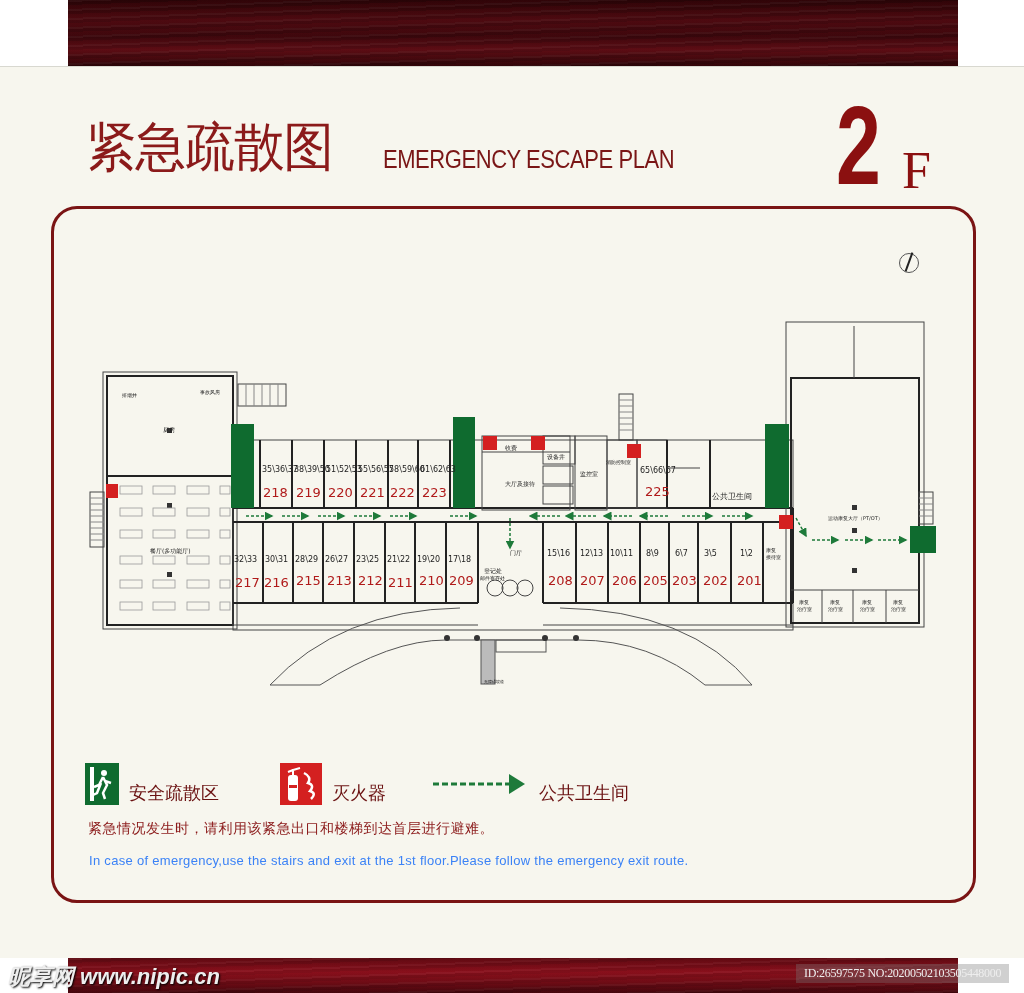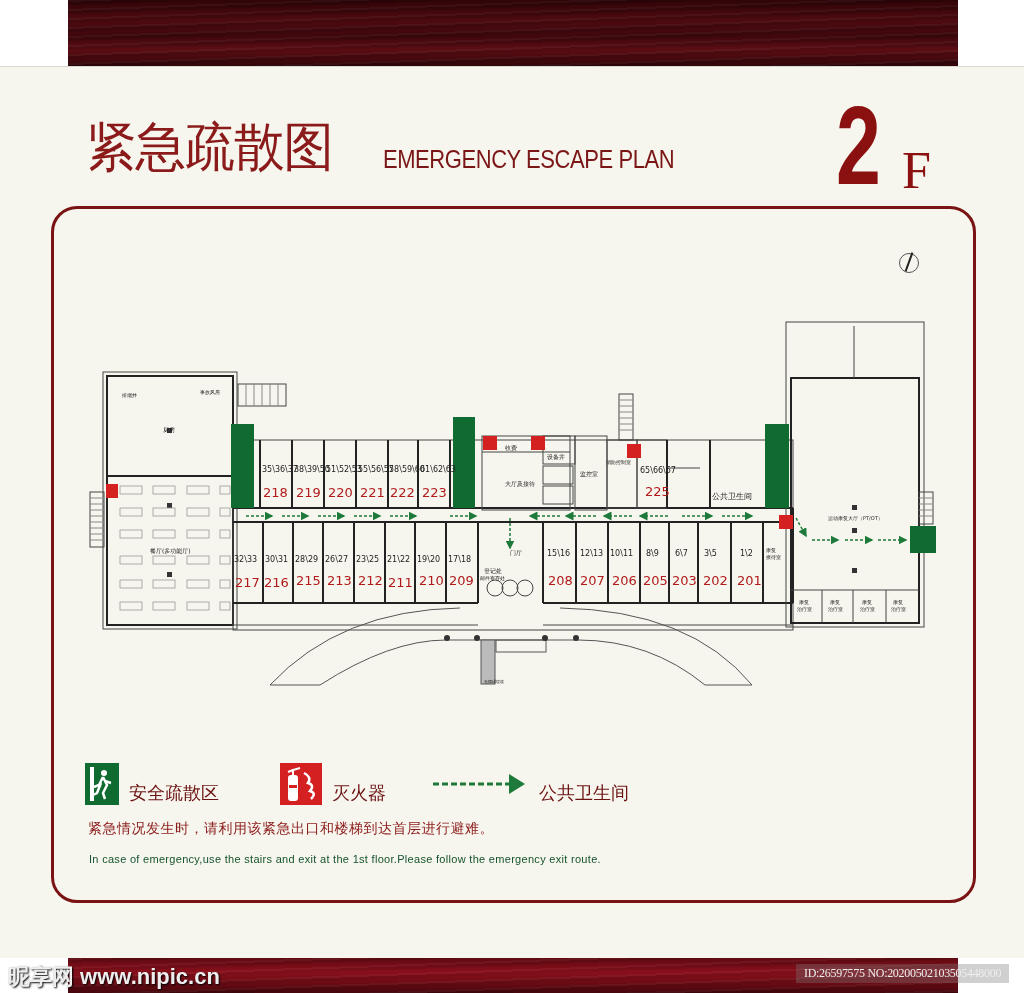--- a/index.html
+++ b/index.html
@@ -14,22 +14,22 @@
   .floor-num{position:absolute;left:836px;top:90px;font-size:112px;color:#8b1010;font-family:"Liberation Sans",sans-serif;font-weight:bold;transform:scaleX(0.72);transform-origin:left;line-height:1}
   .floor-f{position:absolute;left:902px;top:145px;font-size:52px;color:#8b1010;font-family:"Liberation Serif",serif;line-height:1}
   .frame{position:absolute;left:51px;top:206px;width:925px;height:697px;border:3px solid #7a1414;border-radius:26px}
   .compass{position:absolute;left:899px;top:253px;width:20px;height:20px;border:1.5px solid #555;border-radius:50%}
   .compass::after{content:"";position:absolute;left:8px;top:-2px;width:2px;height:20px;background:#222;transform:rotate(20deg)}
   .plan{position:absolute;left:0;top:0;width:1024px;height:993px;pointer-events:none}
   .plan text{font-family:"DejaVu Sans",sans-serif}
   .legend{position:absolute;top:762px;height:44px;display:flex;align-items:center}
   .legend .lbl{font-size:18px;color:#6b1212;margin-left:10px;margin-top:18px}
   .note-cn{position:absolute;left:88px;top:820px;font-size:14px;color:#8b1a1a;letter-spacing:0.5px}
-  .note-en{position:absolute;left:89px;top:853px;font-size:11px;color:#14532d;font-family:"Liberation Sans",sans-serif;letter-spacing:0.3px}
-  .wm-left{position:absolute;left:8px;top:962px;font-size:22px;color:#eee;font-family:"Liberation Sans",sans-serif;font-weight:bold;text-shadow:1px 1px 2px #000}
+  .note-en{position:absolute;left:89px;top:853px;font-size:13px;color:#3b82f6;font-family:"Liberation Sans",sans-serif;letter-spacing:0.3px}
+  .wm-left{position:absolute;left:8px;top:962px;font-size:22px;color:#eee;font-family:"Liberation Sans",sans-serif;font-style:italic;font-weight:bold;text-shadow:1px 1px 2px #000}
   .wm-right{position:absolute;left:796px;top:964px;font-size:12px;color:#eee;font-family:Liberation Serif, serif;letter-spacing:-0.3px;background:rgba(120,120,120,0.35);padding:2px 8px}
 </style>
 </head>
 <body>
 
 <div class="wood top"></div>
 <div class="panel"></div>
 
 <div class="title-cn">紧急疏散图</div>
 <div class="title-en">EMERGENCY ESCAPE PLAN</div>

